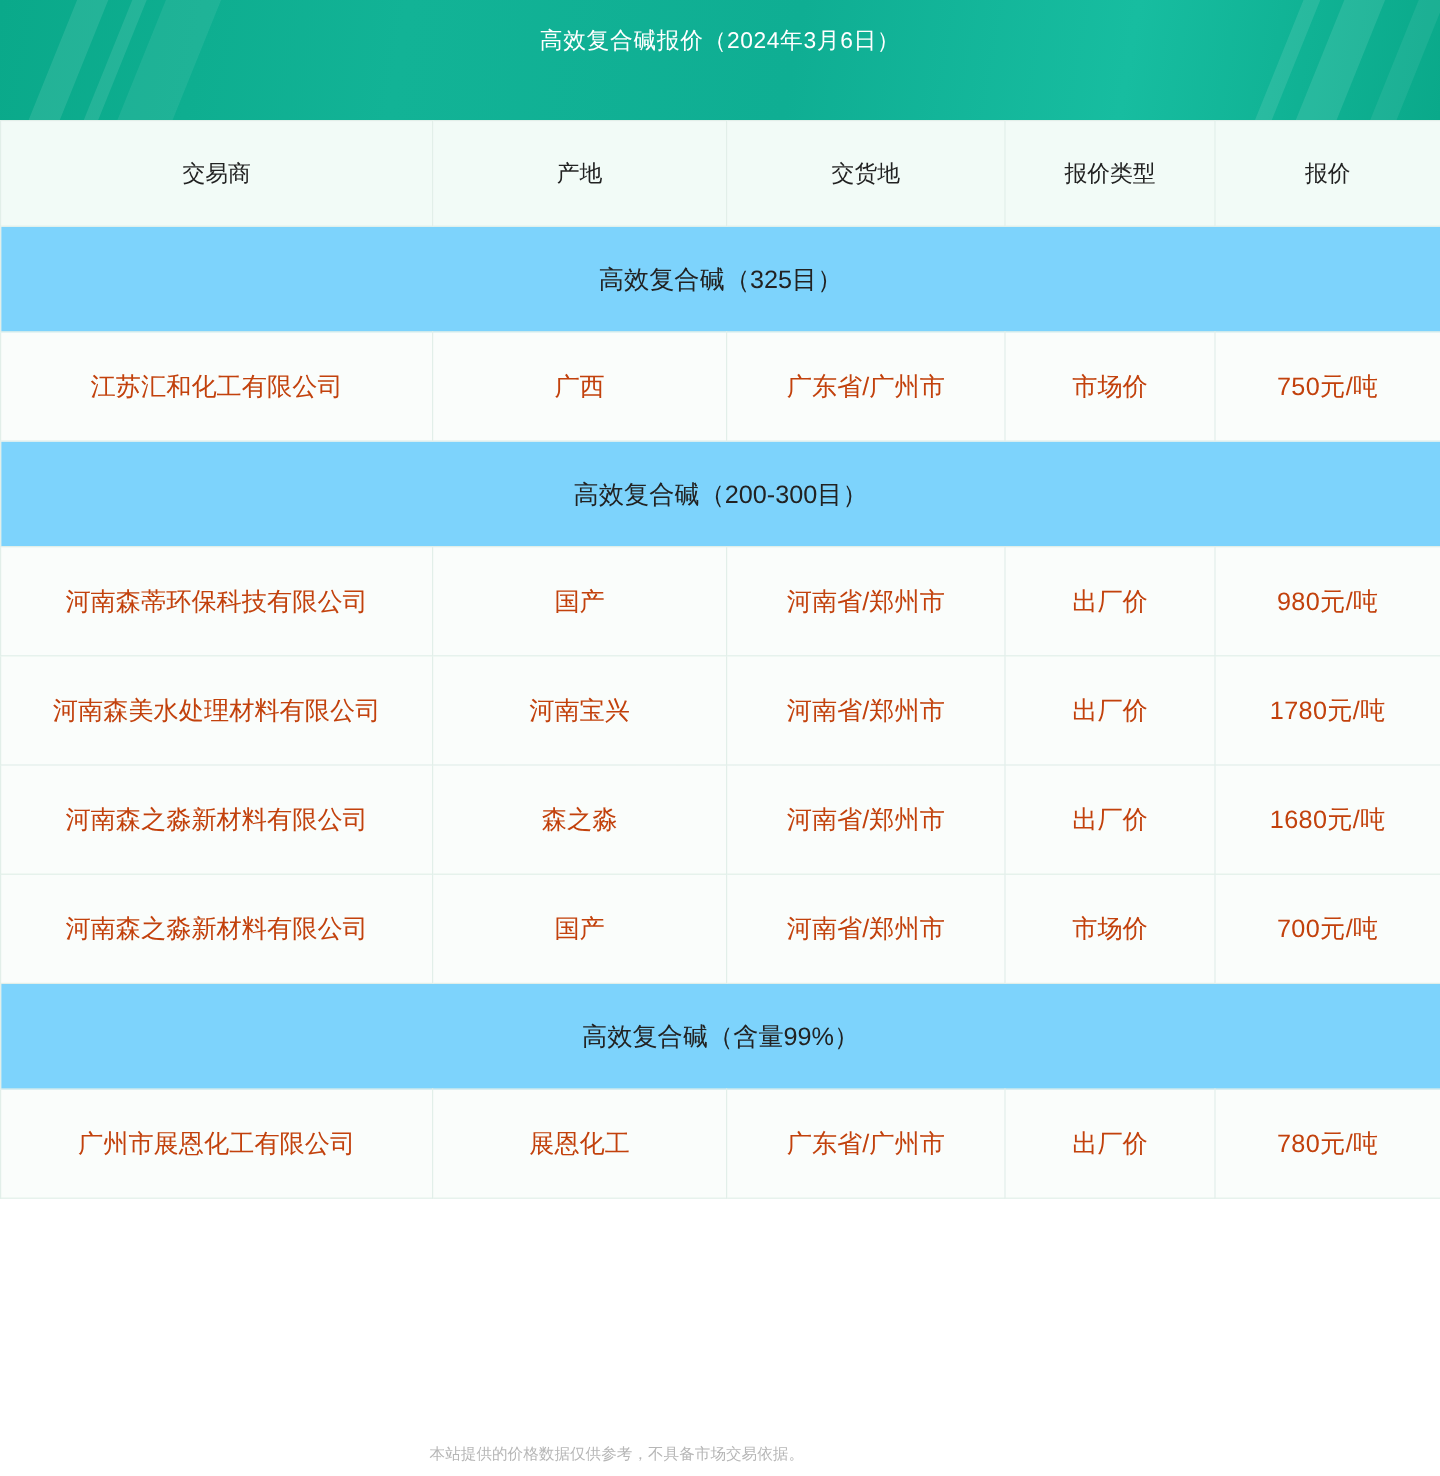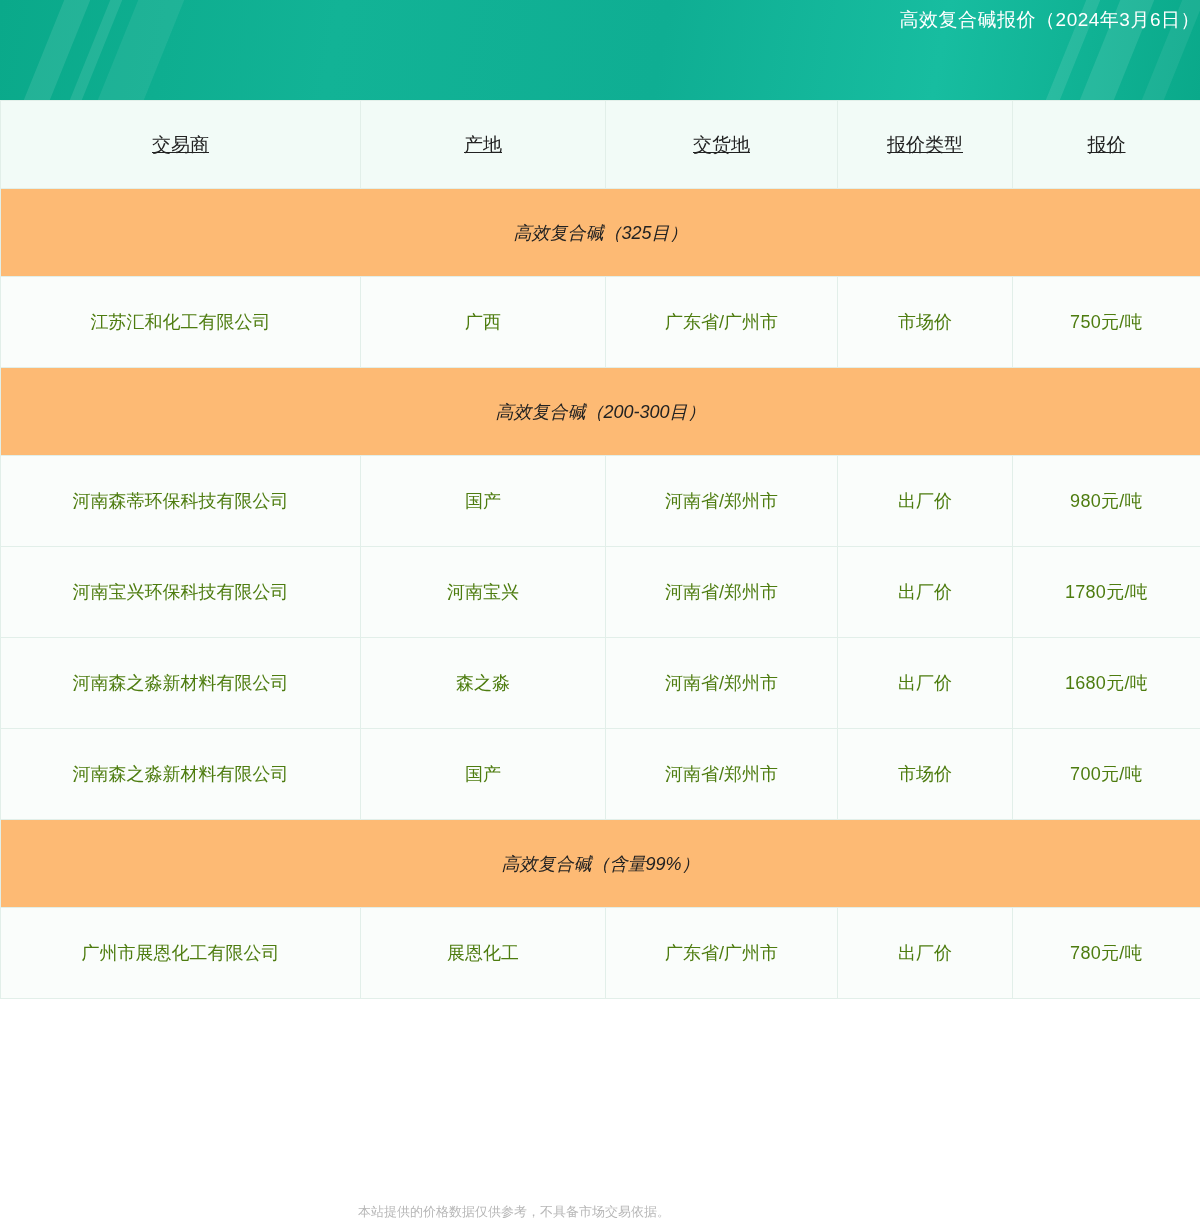--- a/index.html
+++ b/index.html
@@ -36,23 +36,23 @@
   .banner .d1 { left: 40px;  top: -30px; width: 26px; height: 180px; }
   .banner .d2 { left: 86px;  top: -30px; width: 12px; height: 180px; }
   .banner .d3 { left: 114px; top: -30px; width: 46px; height: 180px; background: rgba(255,255,255,0.07); }
   .banner .d4 { right: 70px; top: -30px; width: 34px; height: 180px; }
   .banner .d5 { right: 124px; top: -30px; width: 14px; height: 180px; }
   .banner .d6 { right: 20px; top: -30px; width: 22px; height: 180px; background: rgba(255,255,255,0.07); }
 
   .banner-text {
     position: relative;
     z-index: 2;
-    text-align: right;
+    text-align: center;
     color: #ffffff;
-    padding-top: 5px;
+    padding-top: 20px;
     line-height: 1.55;
   }
   .banner-title-1 { font-size: 19px; letter-spacing: 0.5px; }
   .banner-title-2 { font-size: 19px; letter-spacing: 0.5px; }
 
   
   .watermark {
     position: absolute;
     left: 0;
     top: 615px;
@@ -91,38 +91,36 @@
   table.quote-table col.c1 { width: 360px; }
   table.quote-table col.c2 { width: 245px; }
   table.quote-table col.c3 { width: 232px; }
   table.quote-table col.c4 { width: 175px; }
   table.quote-table col.c5 { width: 188px; }
 
   table.quote-table th,
   table.quote-table td {
     border: 1px solid #e2efe9;
     text-align: center;
-    font-size: 18px;
-    color: #4d7c0f;
+    font-size: 21px;
+    color: #c2410c;
     font-weight: normal;
     padding: 0;
   }
   tr.head-row th {
     height: 87px;
     background: #f2fbf7;
     font-size: 19px;
     color: #222;
-    text-decoration: underline;
   }
   tr.group-row td {
     height: 87px;
-    background: #fdba74;
-    font-size: 18px;
+    background: #7dd3fc;
+    font-size: 21px;
     color: #222;
-    font-style: italic;
   }
   tr.data-row td {
     height: 90px;
     background: #fafdfb;
   }
   tr.data-row td.price { letter-spacing: 0.3px; text-align: center; }
 
   
   .footer {
     position: absolute;
@@ -192,21 +190,21 @@
         <td colspan="5">高效复合碱（200-300目）</td>
       </tr>
       <tr class="data-row">
         <td>河南森蒂环保科技有限公司</td>
         <td>国产</td>
         <td>河南省/郑州市</td>
         <td>出厂价</td>
         <td class="price">980元/吨</td>
       </tr>
       <tr class="data-row">
-        <td>河南宝兴环保科技有限公司</td>
+        <td>河南森美水处理材料有限公司</td>
         <td>河南宝兴</td>
         <td>河南省/郑州市</td>
         <td>出厂价</td>
         <td class="price">1780元/吨</td>
       </tr>
       <tr class="data-row">
         <td>河南森之淼新材料有限公司</td>
         <td>森之淼</td>
         <td>河南省/郑州市</td>
         <td>出厂价</td>

